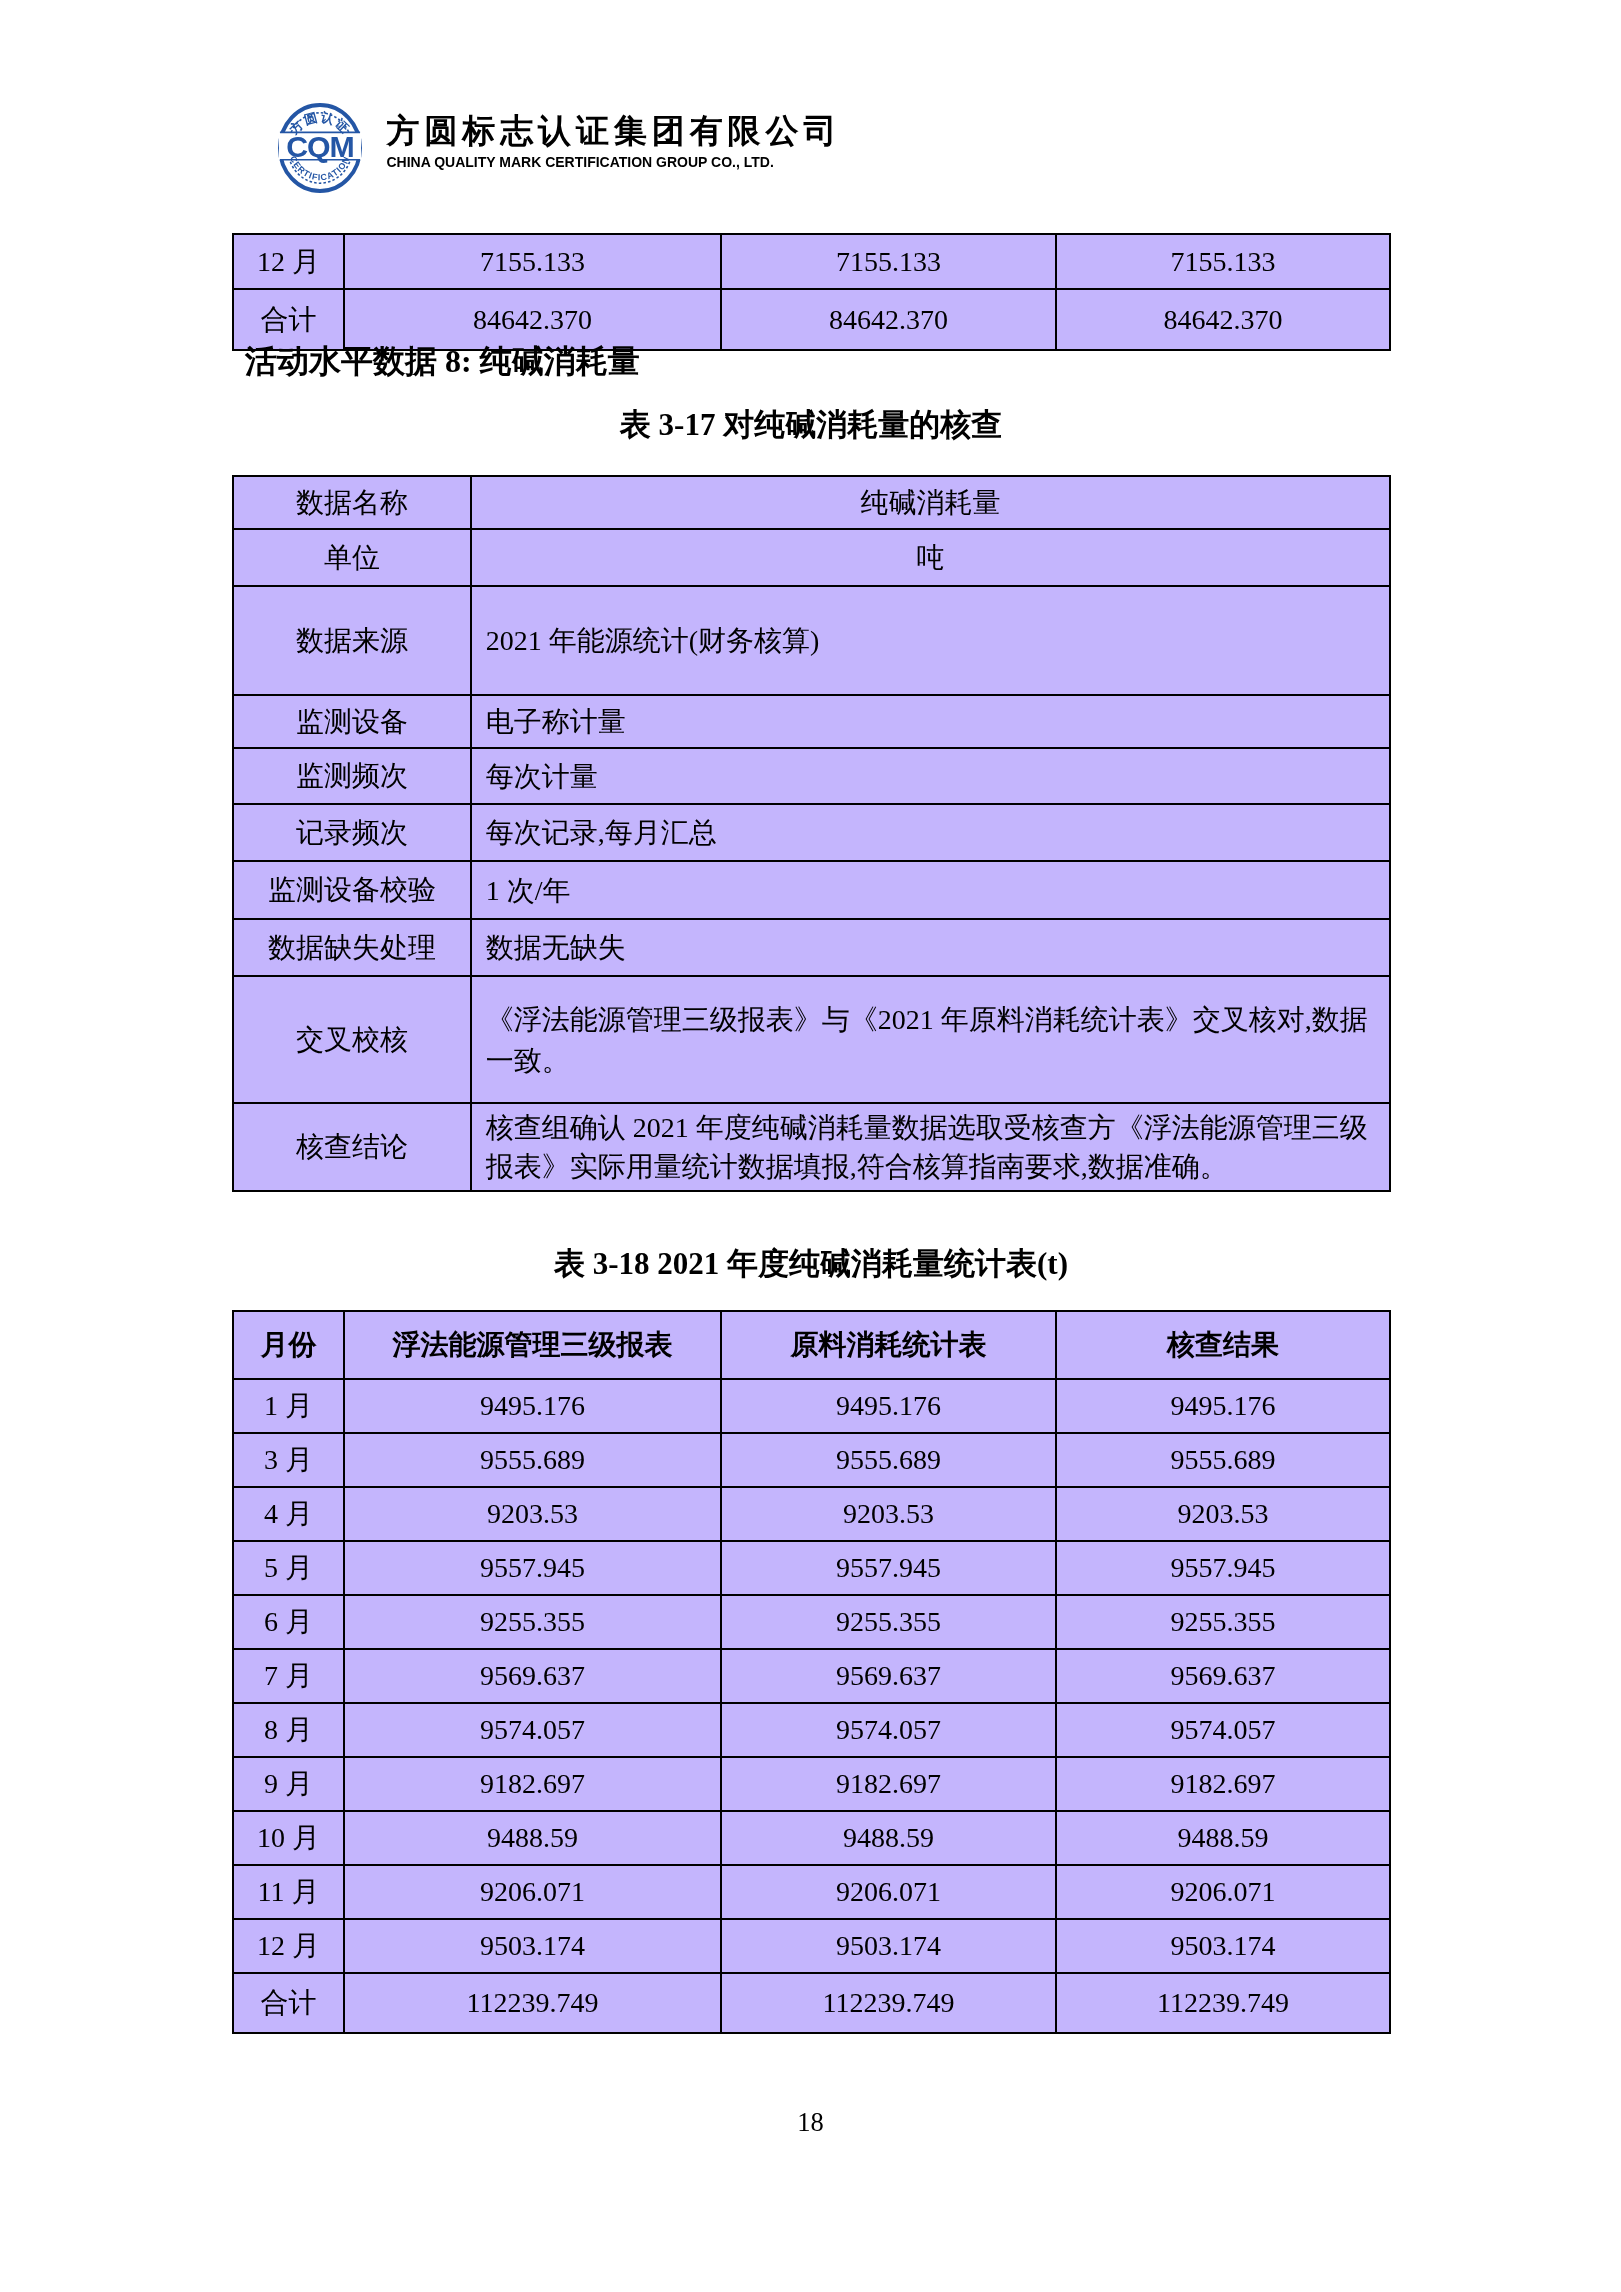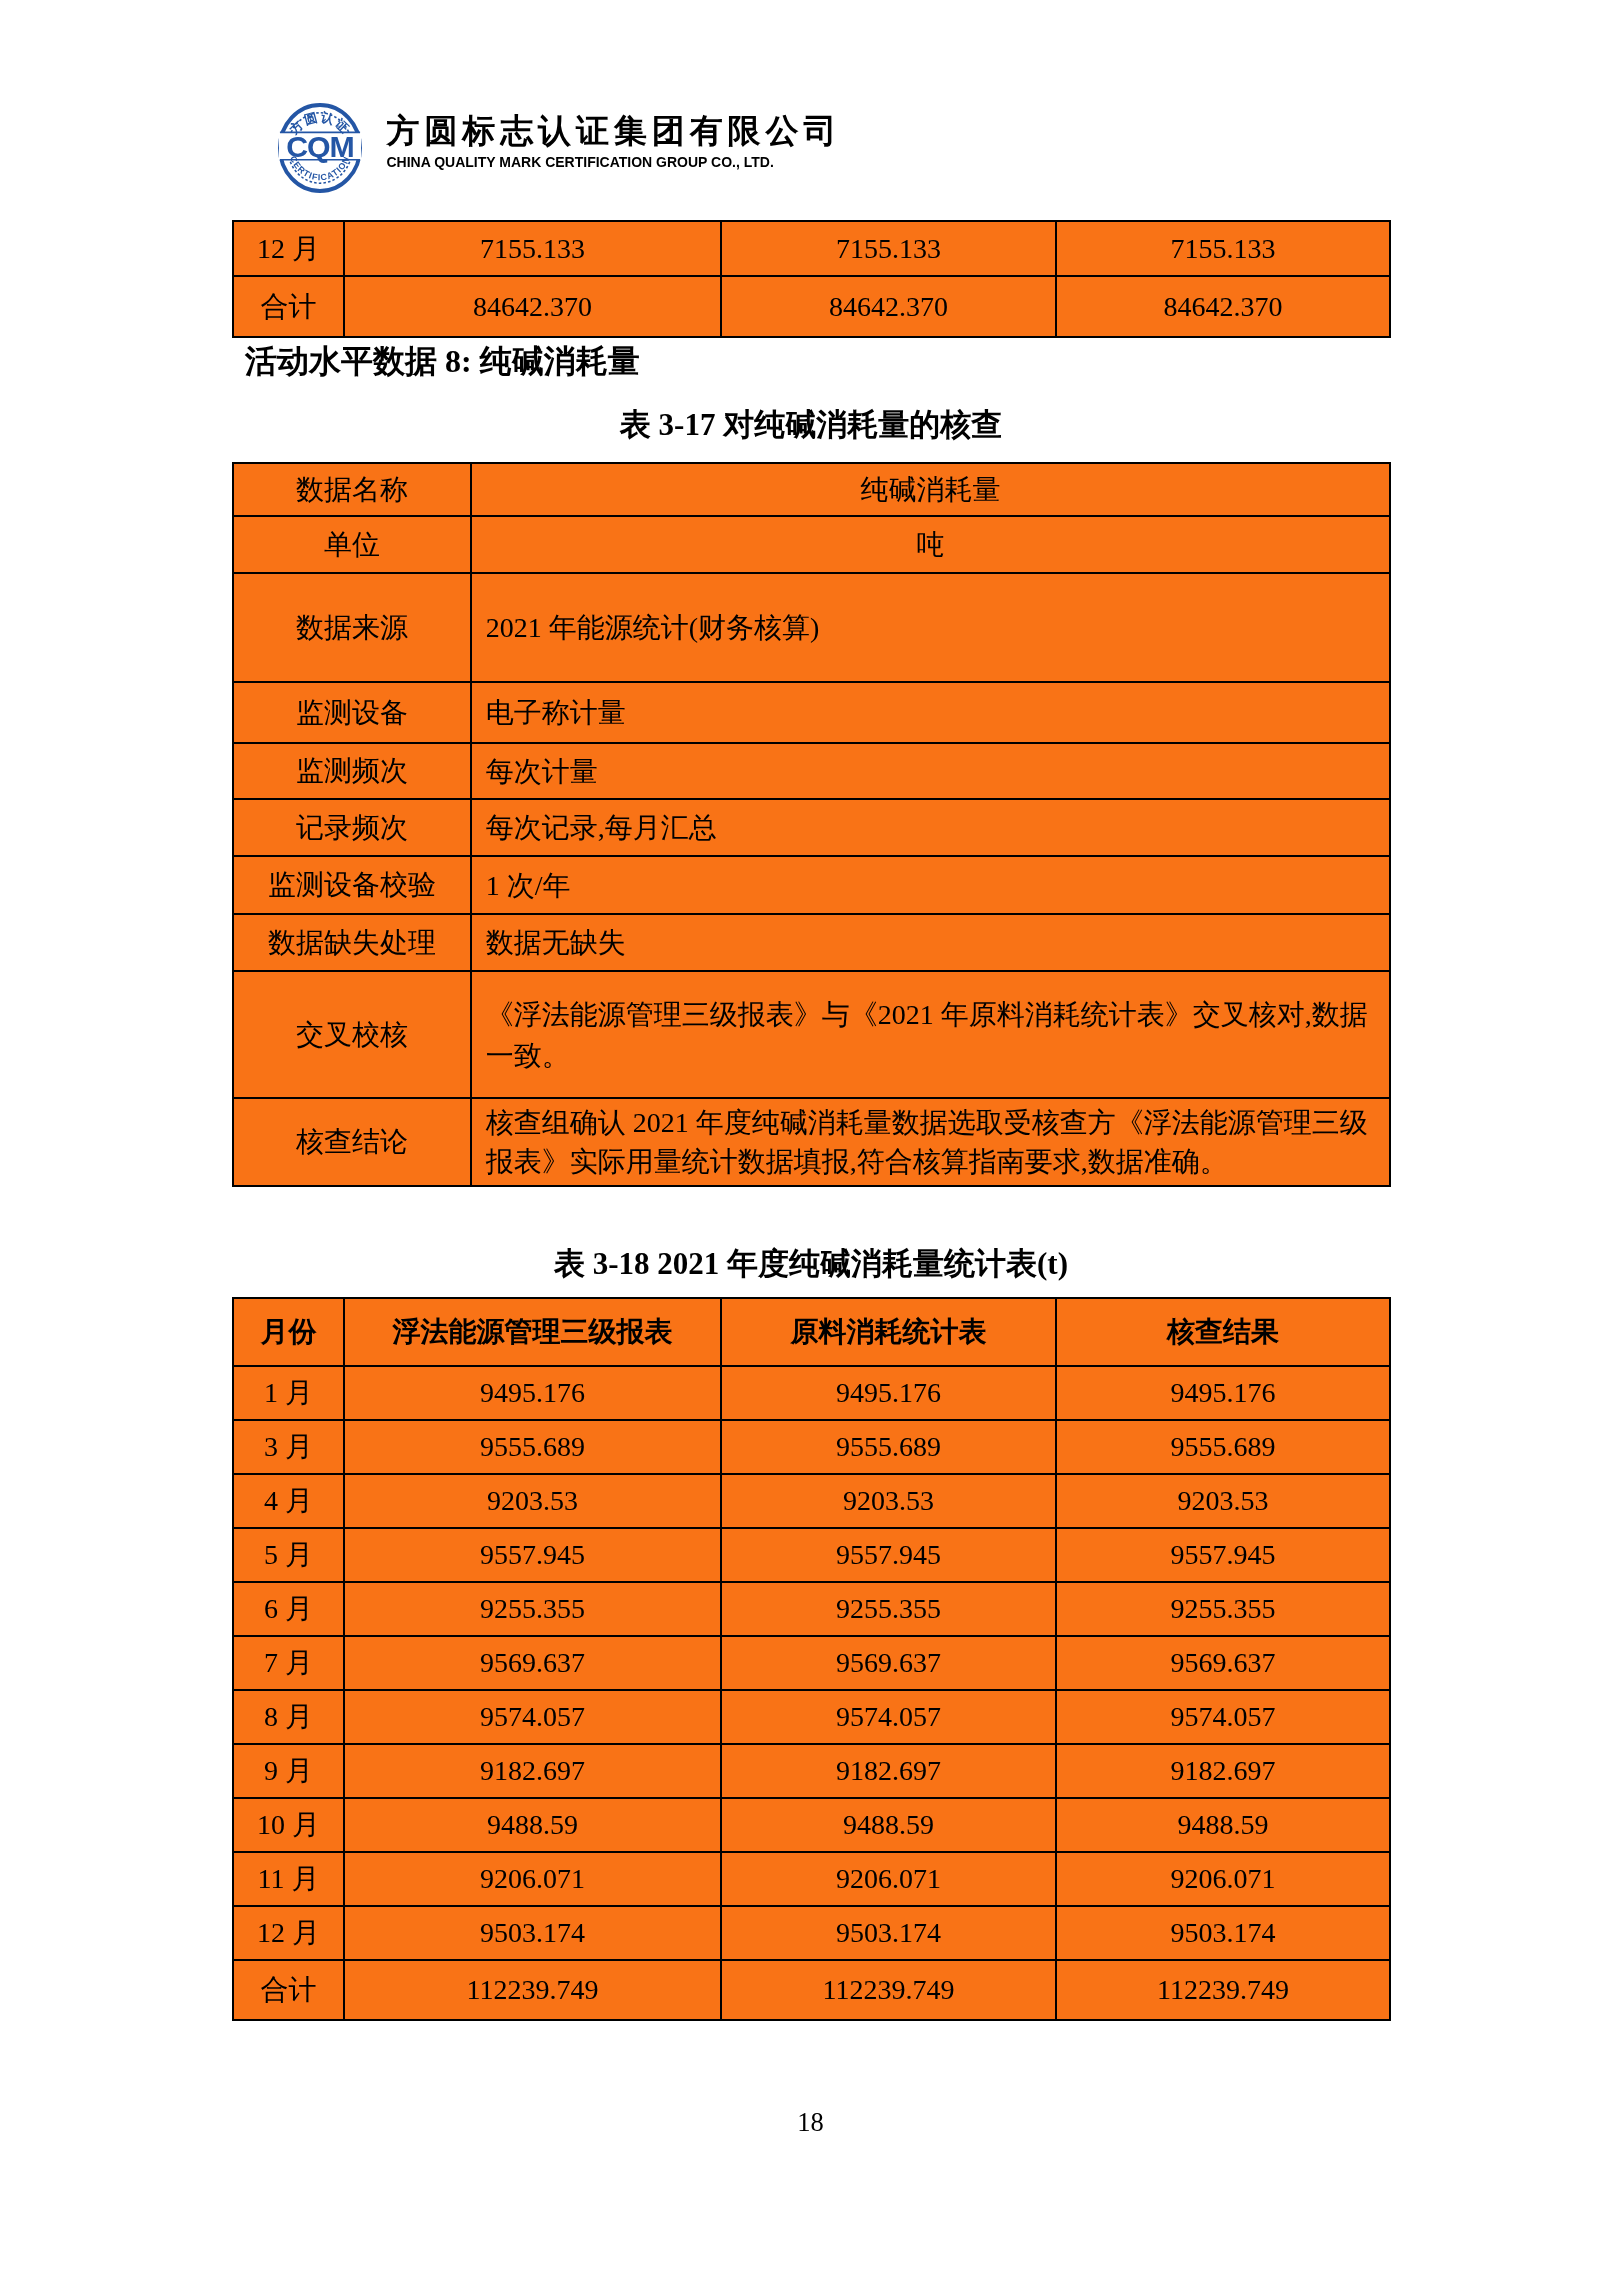--- a/index.html
+++ b/index.html
@@ -20,21 +20,21 @@
     font-size:33px; font-weight:bold; letter-spacing:4.9px;
     white-space:nowrap; line-height:1.2;
   }
   .company-en {
     font-family:"Liberation Sans","DejaVu Sans",sans-serif;
     font-size:14px; font-weight:bold; letter-spacing:0px;
     white-space:nowrap; margin-top:2.9px;
   }
 
   
-  table { border-collapse:collapse; position:absolute; table-layout:fixed; background:#f97316; }
+  table { border-collapse:collapse; position:absolute; table-layout:fixed; background:#c4b5fd;margin-top:13px; }
   td, th {
     border:2.9px solid #000;
     font-size:28px; font-weight:normal;
     vertical-align:middle; text-align:center;
     overflow:hidden;
   }
   th { font-weight:bold; }
 
   
   .carry { left:232px; top:220px; width:1158px; }
@@ -139,21 +139,21 @@
       <td class="val-center hdr">纯碱消耗量</td>
     </tr>
     <tr style="height:57px">
       <td class="lbl">单位</td>
       <td class="val-center">吨</td>
     </tr>
     <tr style="height:109px">
       <td class="lbl">数据来源</td>
       <td class="val-left">2021 年能源统计(财务核算)</td>
     </tr>
-    <tr style="height:61px">
+    <tr style="height:53px">
       <td class="lbl">监测设备</td>
       <td class="val-left">电子称计量</td>
     </tr>
     <tr style="height:56px">
       <td class="lbl">监测频次</td>
       <td class="val-left">每次计量</td>
     </tr>
     <tr style="height:57px">
       <td class="lbl">记录频次</td>
       <td class="val-left">每次记录,每月汇总</td>

